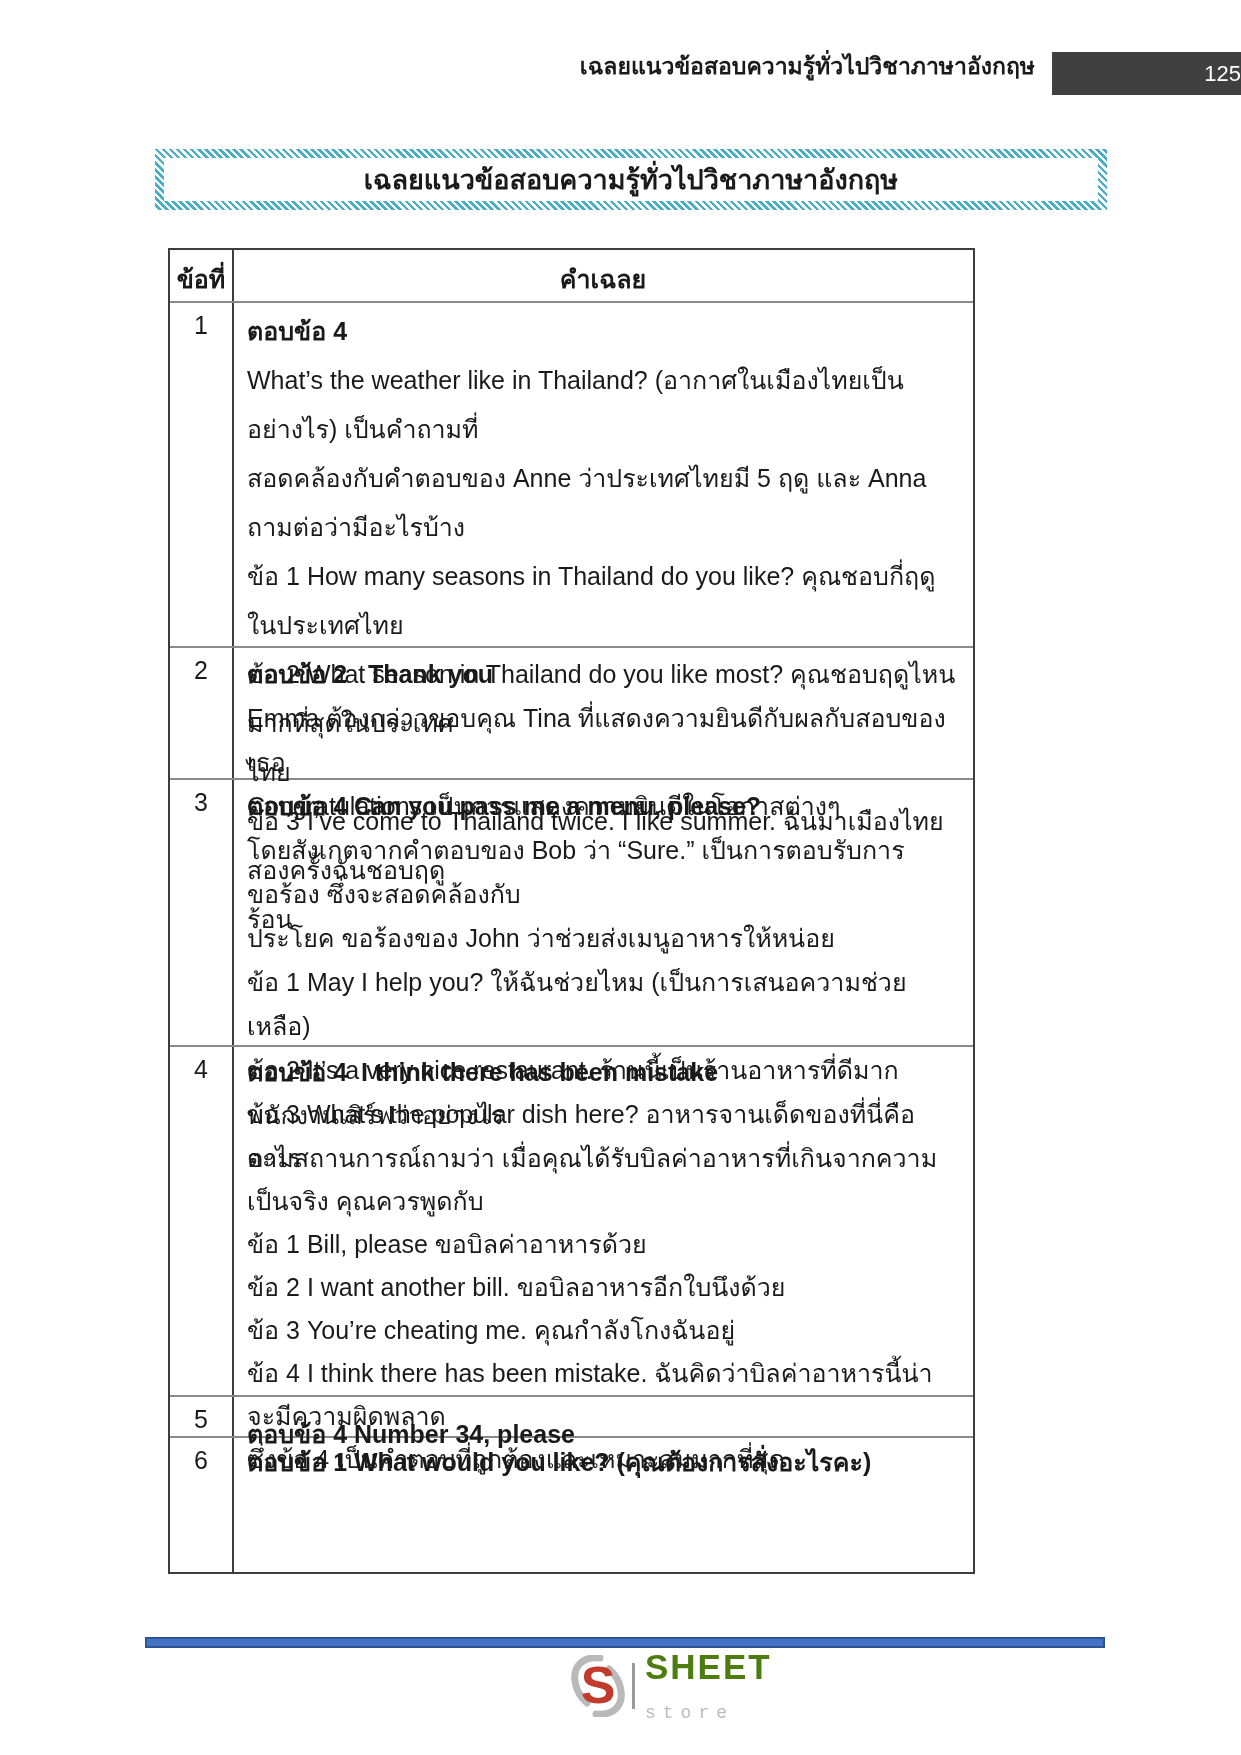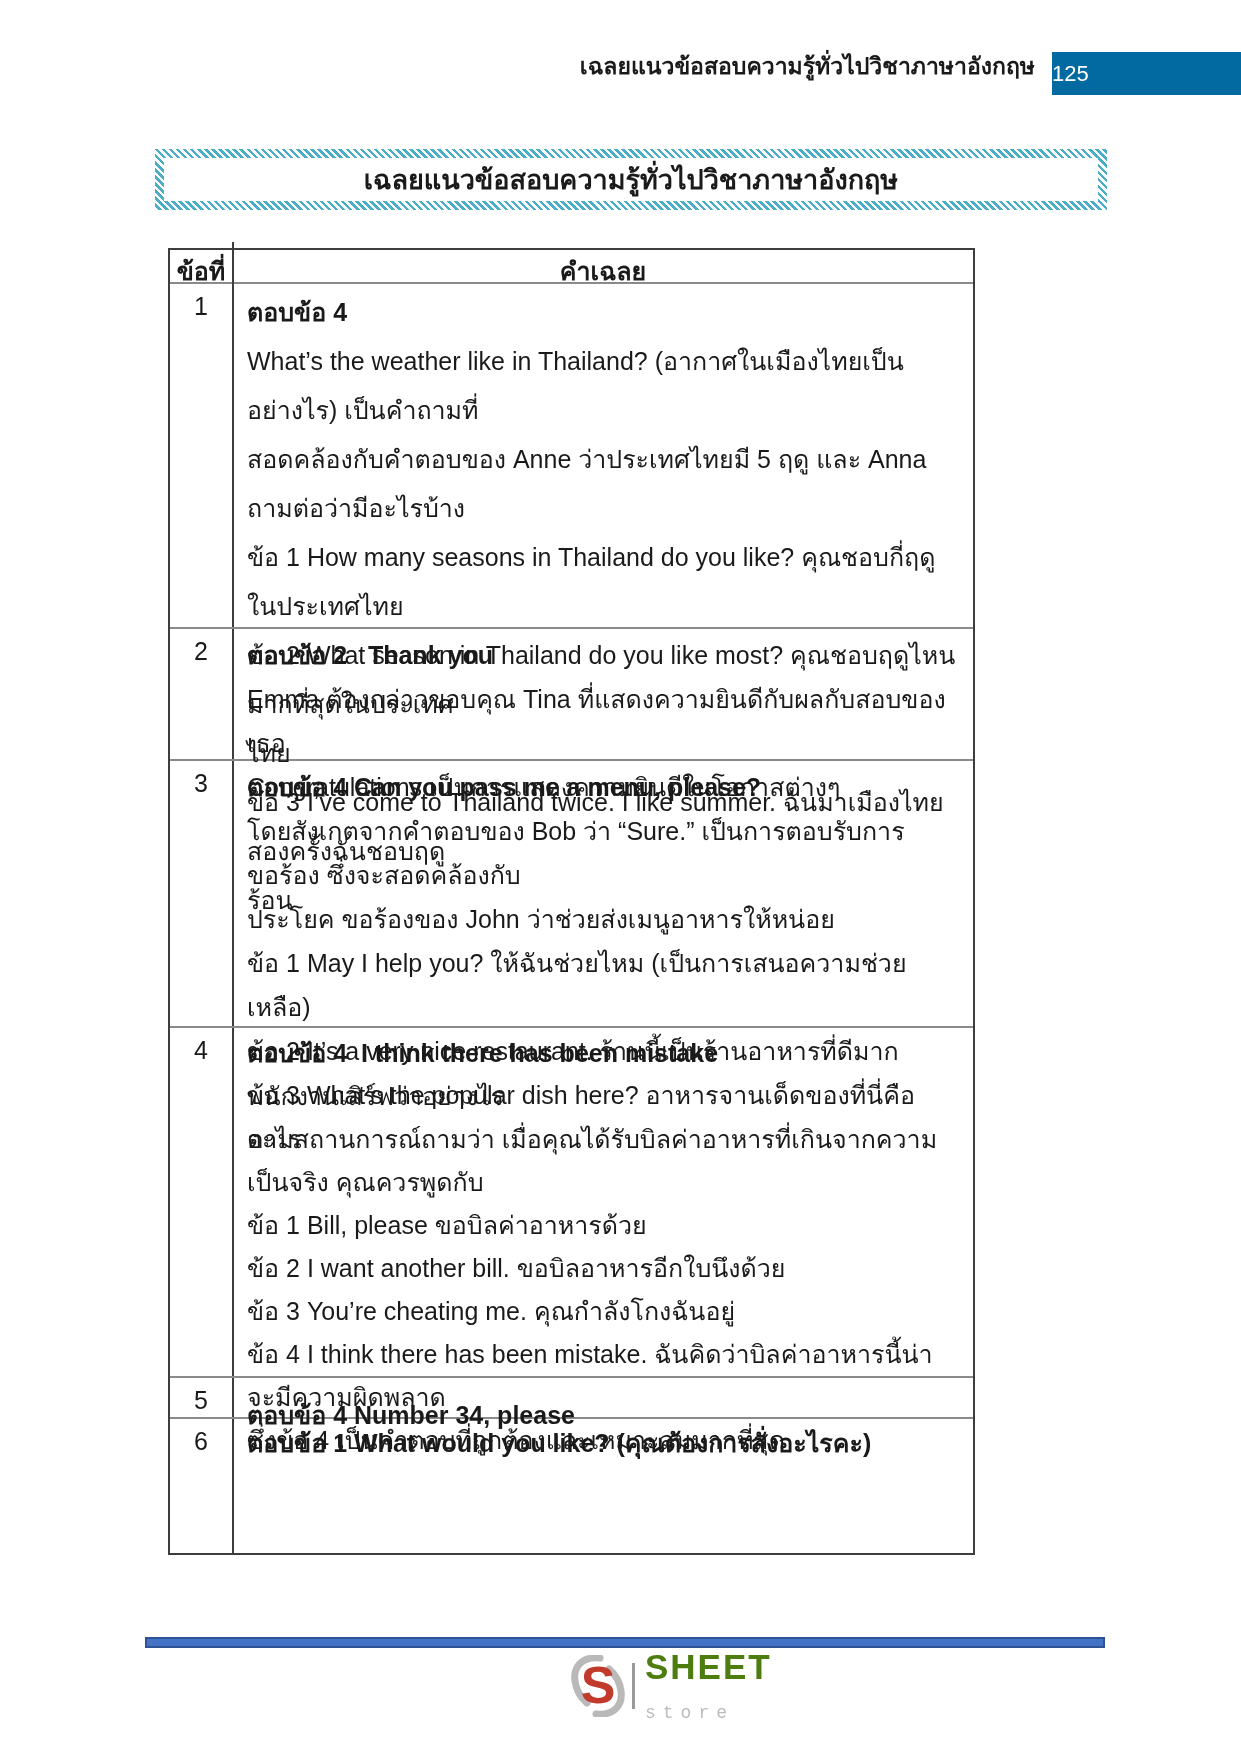--- a/index.html
+++ b/index.html
@@ -26,25 +26,25 @@
     font-weight:bold;
     color:#1a1a1a;
     white-space:nowrap;
   }
   .page-number-box {
     position:absolute;
     left:1052px;
     top:52px;
     width:189px;
     height:43px;
-    background:#0369a1;
+    background:#404040;
     color:#ffffff;
     display:flex;
     align-items:center;
-    justify-content:flex-start;
+    justify-content:flex-end;
     font-size:22px;
   }
 
   
   .title-box {
     position:absolute;
     left:155px;
     top:149px;
     width:952px;
     height:61px;
@@ -71,21 +71,21 @@
     left:168px;
     top:248px;
     width:807px;
     border:2px solid #3d3d3d;
     background:#ffffff;
   }
   .trow {
     display:flex;
     border-top:2px solid #8a8a8a;
   }
-  .trow.header-row { border-top:none; height:32px;align-items:center; }
+  .trow.header-row { border-top:none; height:51px; }
   .cell-num {
     flex:0 0 64px;
     width:64px;
     border-right:2px solid #3d3d3d;
     text-align:center;
     font-size:25px;
     padding-top:8px;
   }
   .header-row .cell-num,
   .header-row .cell-ans {

